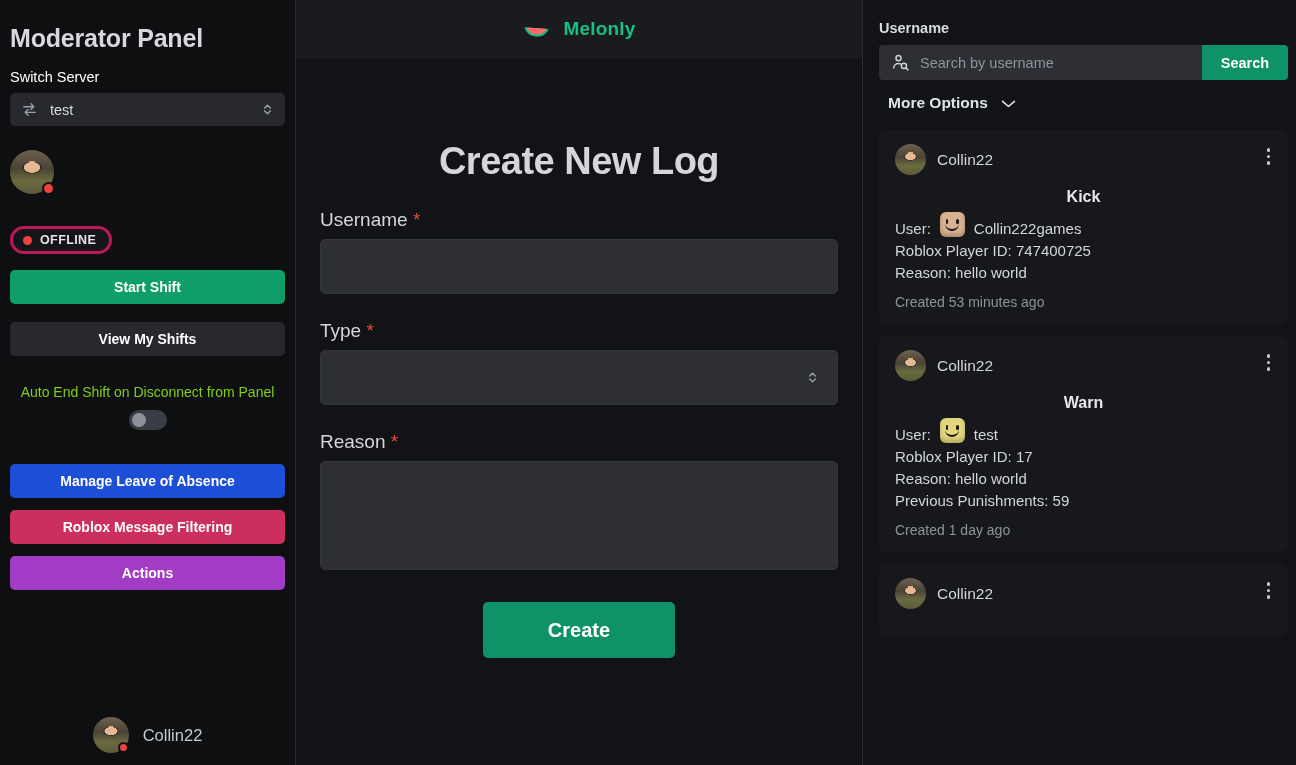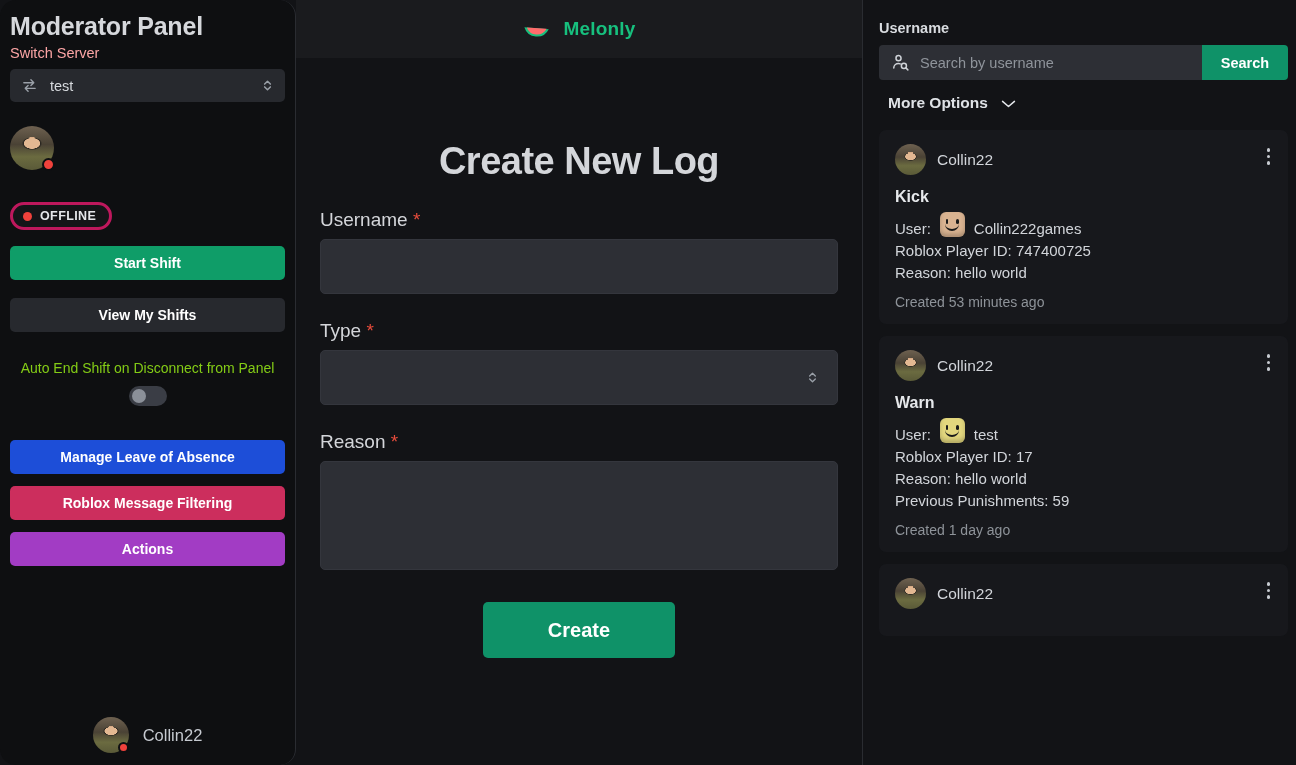--- a/index.html
+++ b/index.html
@@ -9,30 +9,29 @@
     font-family: "Liberation Sans", sans-serif;
     overflow: hidden;
   }
   .app { display: flex; width: 1296px; height: 765px; }
 
   
   .sidebar {
     width: 296px; height: 765px;
     background: #0e0f11;
     border-right: 1px solid #2a2c31;
-    padding: 0 10px;
+    padding: 12px 10px;
     display: flex; flex-direction: column;
     position: relative;
-    border-radius: 16px;
   }
   .panel-title {
     font-size: 25px; font-weight: bold; color: #d6d8dc;
     margin-top: 12px; margin-left: 0px; letter-spacing: -0.2px;
   }
-  .switch-label { font-size: 14.5px; color: #fca5a5; margin-top: 4px; }
+  .switch-label { font-size: 14.5px; color: #ffffff; margin-top: 16px; }
   .server-select {
     margin-top: 8px; height: 33px; background: #27292e;
     border-radius: 5px; display: flex; align-items: center;
     padding: 0 11px; gap: 12px; cursor: pointer;
   }
   .server-select .val { font-size: 14.5px; color: #d7dade; flex: 1; }
   .exchange-ico { width: 17px; height: 17px; color: #9aa0a8; display:block; }
   .stepper-ico { width: 13px; height: 17px; color: #9aa0a8; display:block; }
 
   .avatar-wrap { position: relative; width: 44px; height: 44px; margin-top: 24px; }
@@ -168,21 +167,21 @@
     background: #17181c; border-radius: 7px; padding: 14px 16px 14px 16px;
     margin-bottom: 12px; position: relative;
   }
   .log-head { display: flex; align-items: center; gap: 11px; }
   .log-head .mod-name { font-size: 15.5px; color: #d2d5da; }
   .kebab {
     position: absolute; right: 16px; top: 16px;
     display: flex; flex-direction: column; gap: 3px; cursor: pointer; padding: 2px;
   }
   .kebab i { width: 3.5px; height: 3.5px; border-radius: 50%; background: #c7cbd1; display: block; }
-  .log-type { font-size: 16px; font-weight: bold; color: #e6e8eb; margin-top: 13px; }
+  .log-type { font-size: 16px; font-weight: bold; color: #e6e8eb; margin-top: 13px; text-align: center; }
   .log-line { font-size: 15px; color: #d2d5da; margin-top: 5px; }
   .user-line { display: flex; align-items: flex-end; gap: 9px; margin-top: 6px; }
   .rbx-ico {
     width: 25px; height: 25px; border-radius: 6px; flex-shrink: 0; position: relative;
     box-shadow: inset 0 -3px 4px rgba(0,0,0,0.22);
   }
   .rbx-ico::before, .rbx-ico::after {
     content: ""; position: absolute; top: 7px; width: 2.5px; height: 4.5px;
     border-radius: 2px; background: #1a1a1a;
   }

